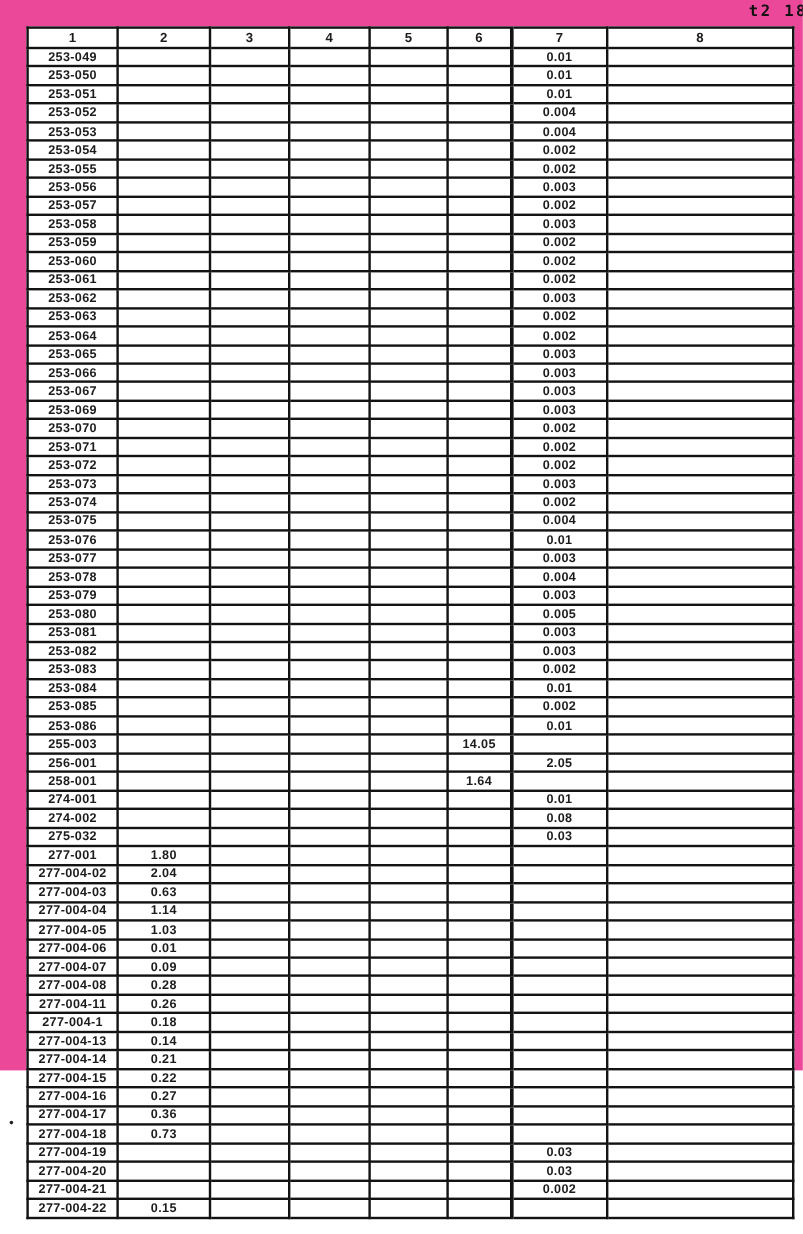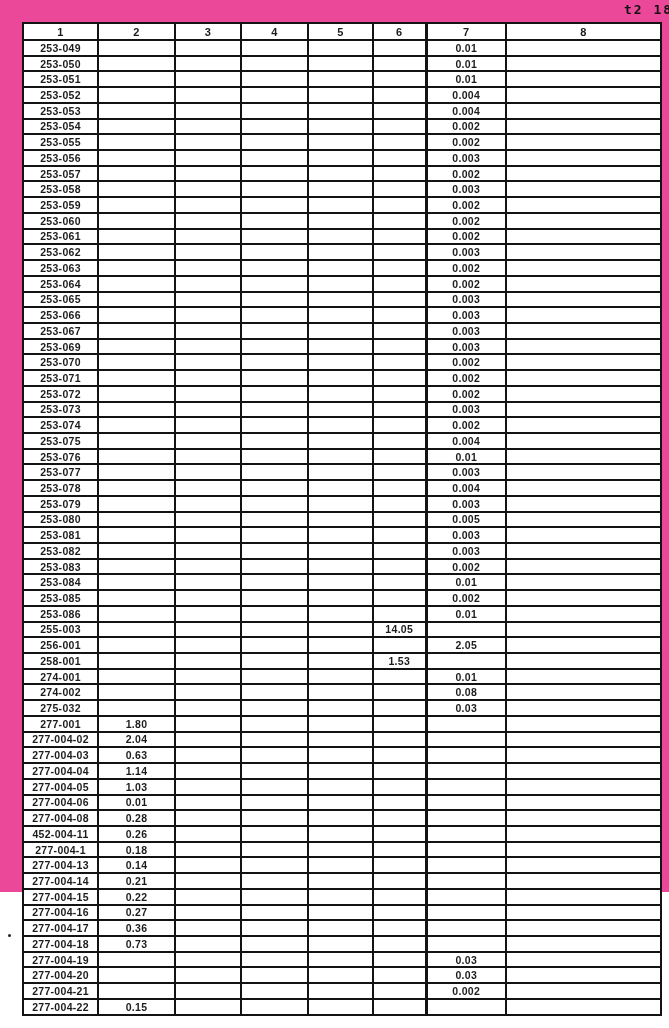--- a/index.html
+++ b/index.html
@@ -505,21 +505,21 @@
           <td></td>
           <td>2.05</td>
           <td></td>
         </tr>
         <tr>
           <td>258-001</td>
           <td></td>
           <td></td>
           <td></td>
           <td></td>
-          <td>1.53</td>
+          <td>1.64</td>
           <td></td>
           <td></td>
         </tr>
         <tr>
           <td>274-001</td>
           <td></td>
           <td></td>
           <td></td>
           <td></td>
           <td></td>
@@ -600,31 +600,41 @@
           <td>277-004-06</td>
           <td>0.01</td>
           <td></td>
           <td></td>
           <td></td>
           <td></td>
           <td></td>
           <td></td>
         </tr>
         <tr>
+          <td>277-004-07</td>
+          <td>0.09</td>
+          <td></td>
+          <td></td>
+          <td></td>
+          <td></td>
+          <td></td>
+          <td></td>
+        </tr>
+        <tr>
           <td>277-004-08</td>
           <td>0.28</td>
           <td></td>
           <td></td>
           <td></td>
           <td></td>
           <td></td>
           <td></td>
         </tr>
         <tr>
-          <td>452-004-11</td>
+          <td>277-004-11</td>
           <td>0.26</td>
           <td></td>
           <td></td>
           <td></td>
           <td></td>
           <td></td>
           <td></td>
         </tr>
         <tr>
           <td>277-004-1</td>

